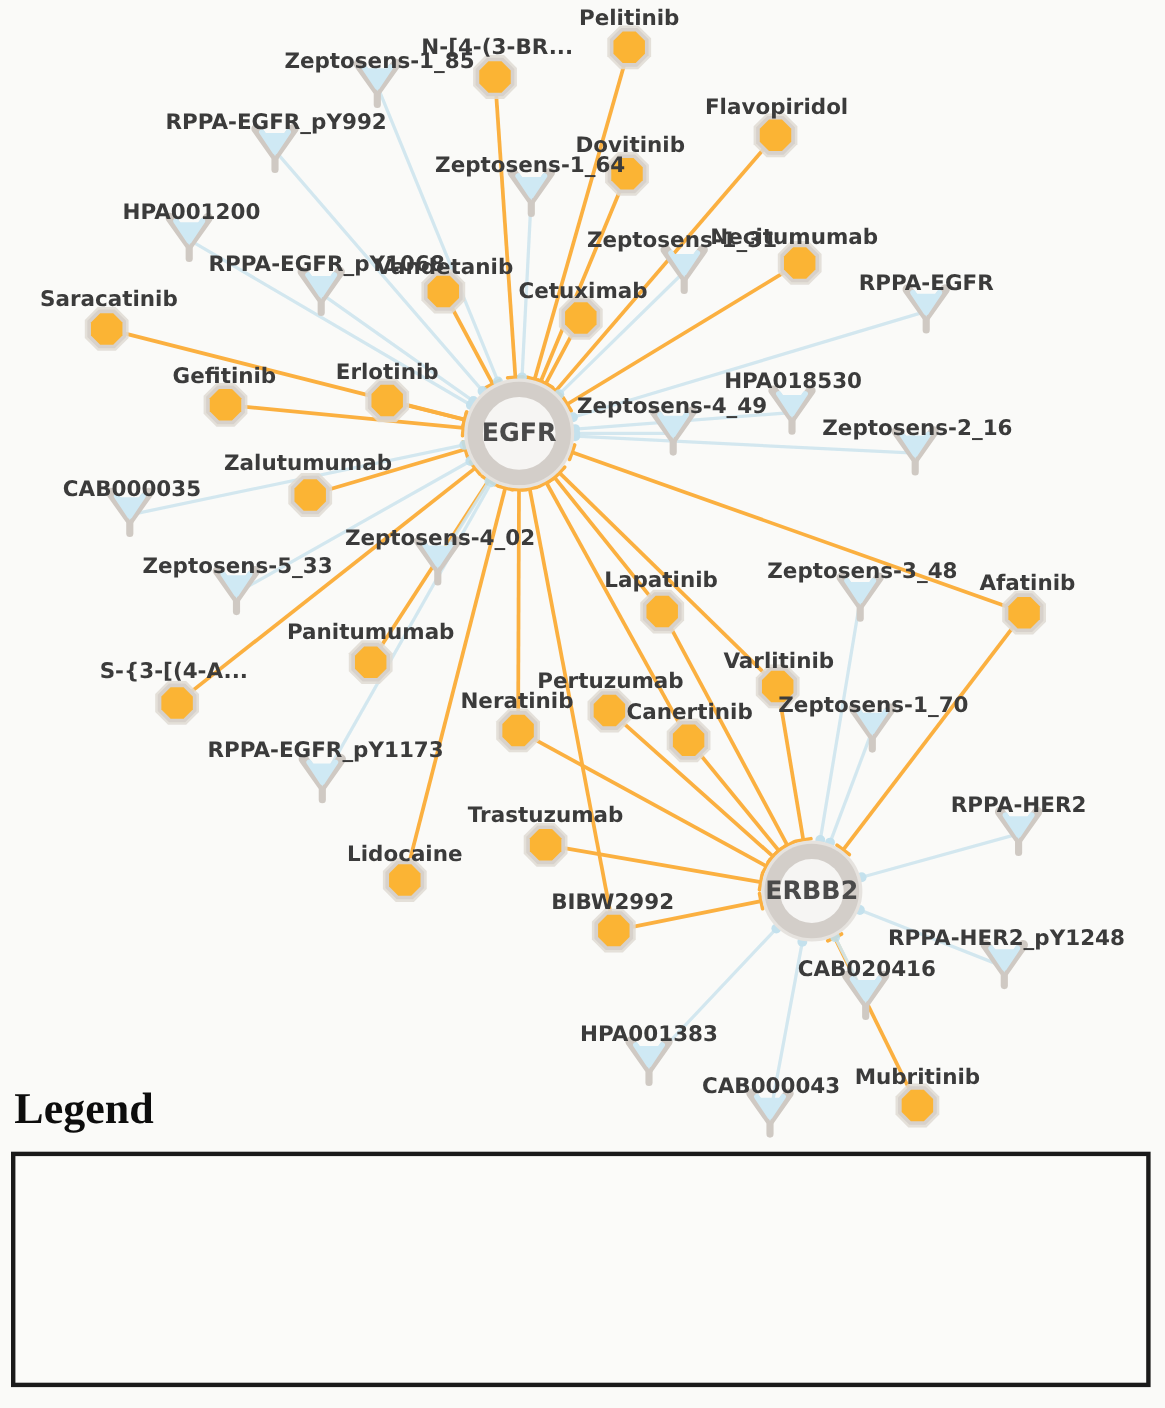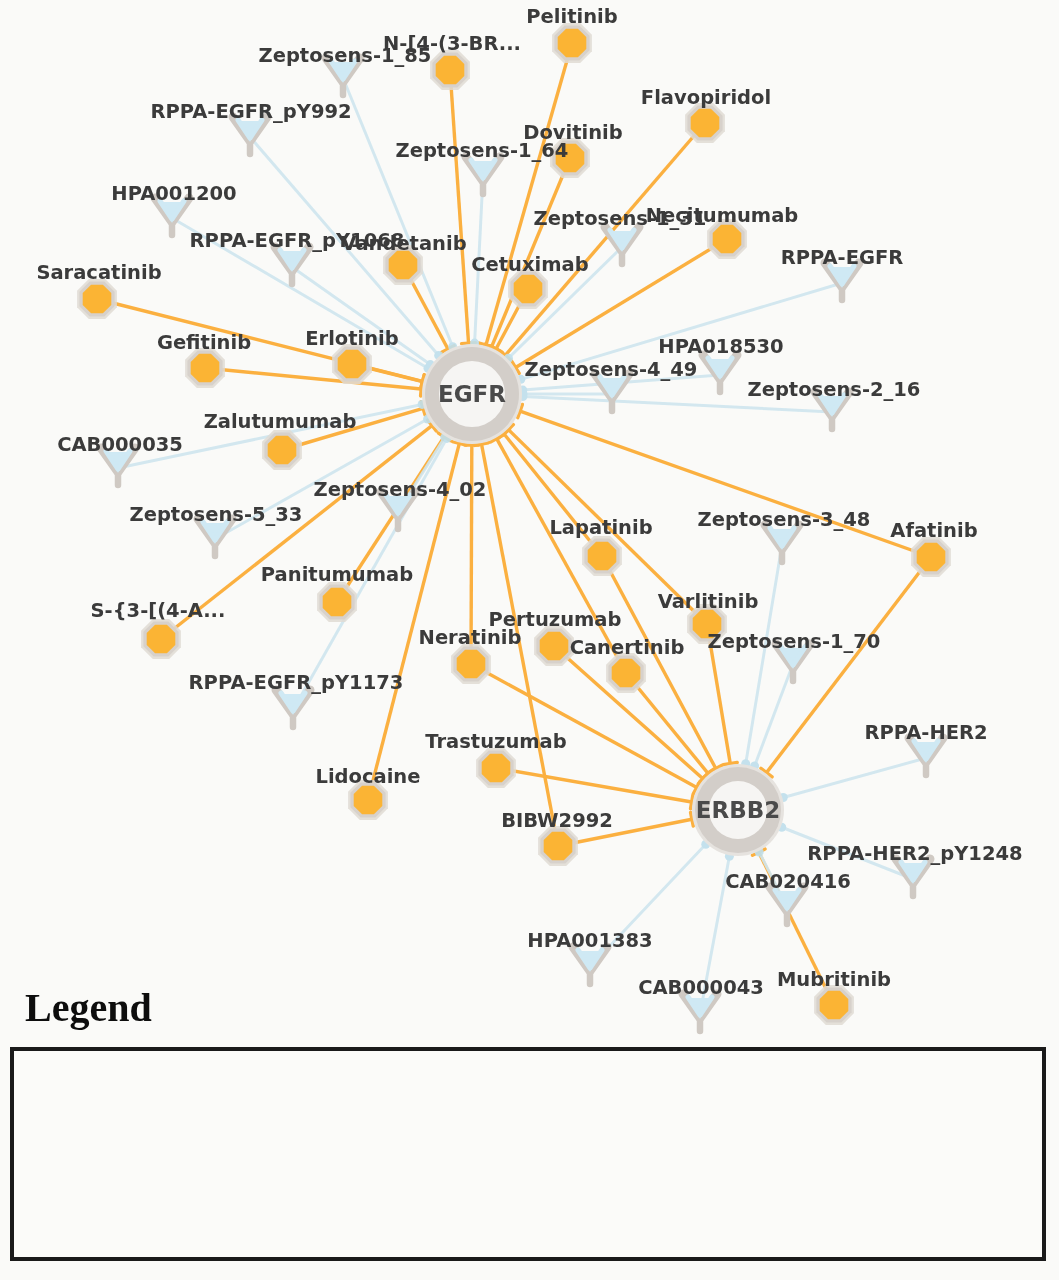--- a/index.html
+++ b/index.html
@@ -7,21 +7,21 @@
     position:relative;
     width:1059px;height:1280px;
     background:#fafaf8;
     overflow:hidden;
     font-family:"DejaVu Sans", sans-serif;
   }
   svg#network{position:absolute;left:0;top:0;}
   .legend-title{
     position:absolute;left:13px;top:984px;
     font-family:"Liberation Serif", serif;
-    font-weight:bold;font-size:40px;color:#0d0d0d;margin-left:12px;
+    font-weight:bold;font-size:40px;color:#0d0d0d;
   }
   .legend-box{
     position:absolute;left:10px;top:1047px;
     width:1028px;height:206px;
     border:4px solid #1a1a1a;background:#fbfbf9;
   }
 </style>
 </head>
 <body>
 

